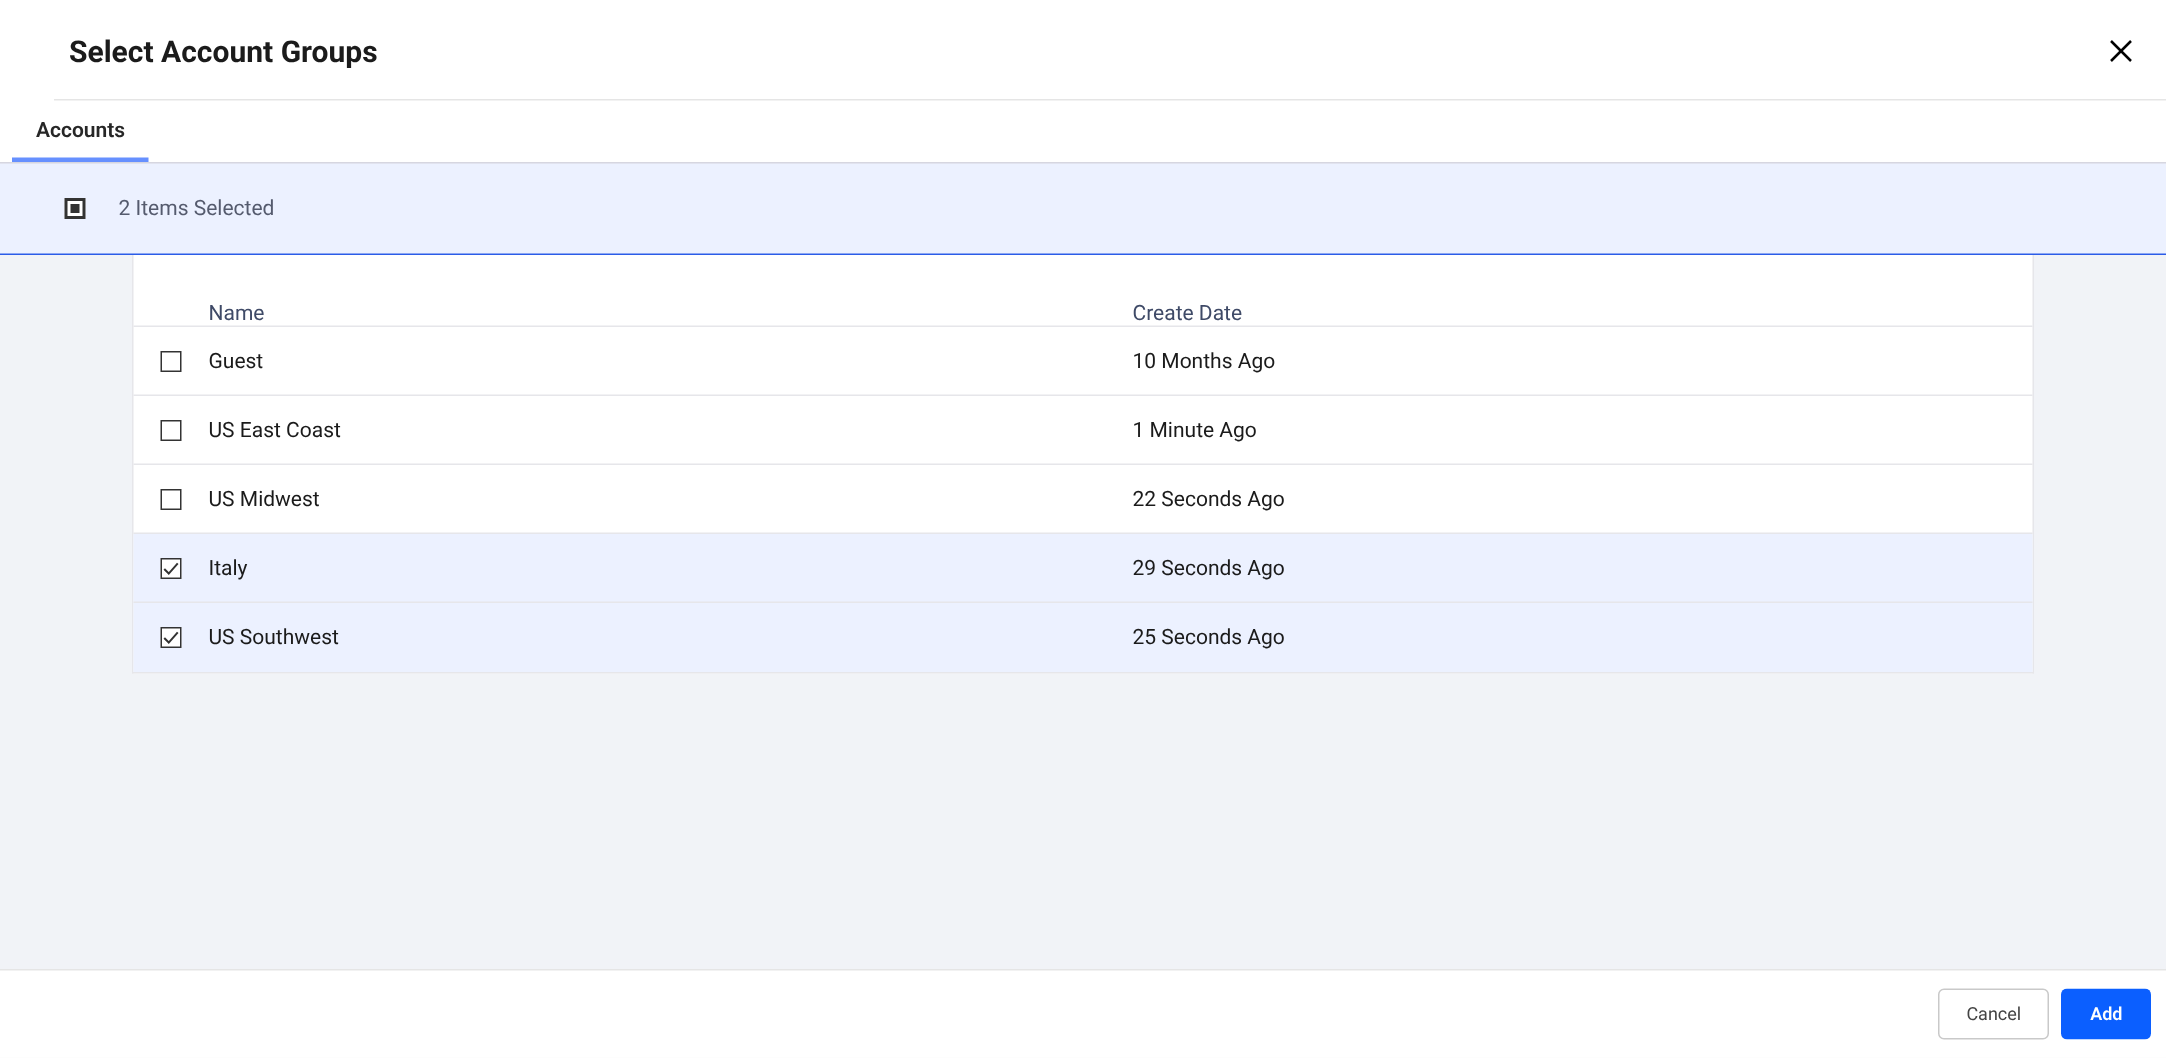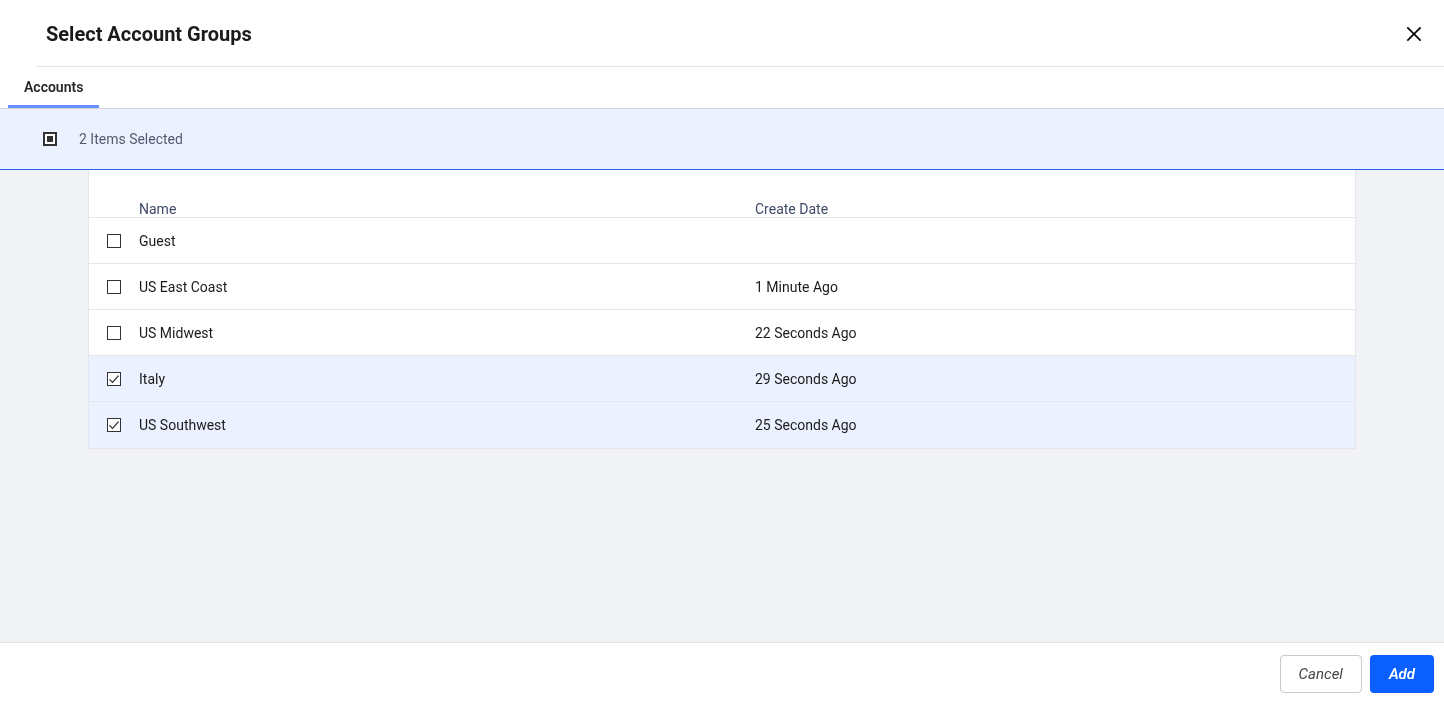--- a/index.html
+++ b/index.html
@@ -164,26 +164,25 @@
       border-top: 1px solid #e5e5e5;
       display: flex;
       justify-content: flex-end;
       align-items: center;
       gap: 8px;
       padding: 12px 10px;
       background: #fff;
     }
     .btn {
       border-radius: 4px;
-      font-size: 15px;
+      font-size: 12px;
       padding: 9px 18px;
       cursor: pointer;
       border: 1px solid transparent;
       font-family: inherit;
-      font-style: italic;
     }
     .btn-secondary {
       background: #fff;
       border: 1px solid #c9c9c9;
       color: #444;
     }
     .btn-primary {
       background: #0b5fff;
       color: #fff;
       font-weight: 600;
@@ -225,20 +224,21 @@
         <div class="col-name th">Name</div>
         <div class="col-date th">Create Date</div>
       </div>
 
       <div id="rows">
           <div class="trow">
             <div class="col-check">
               <div class="chk"></div>
             </div>
             <div class="col-name td">Guest</div>
+            <div class="col-date td">10 Months Ago</div>
           </div>
           <div class="trow">
             <div class="col-check">
               <div class="chk"></div>
             </div>
             <div class="col-name td">US East Coast</div>
             <div class="col-date td">1 Minute Ago</div>
           </div>
           <div class="trow">
             <div class="col-check">

